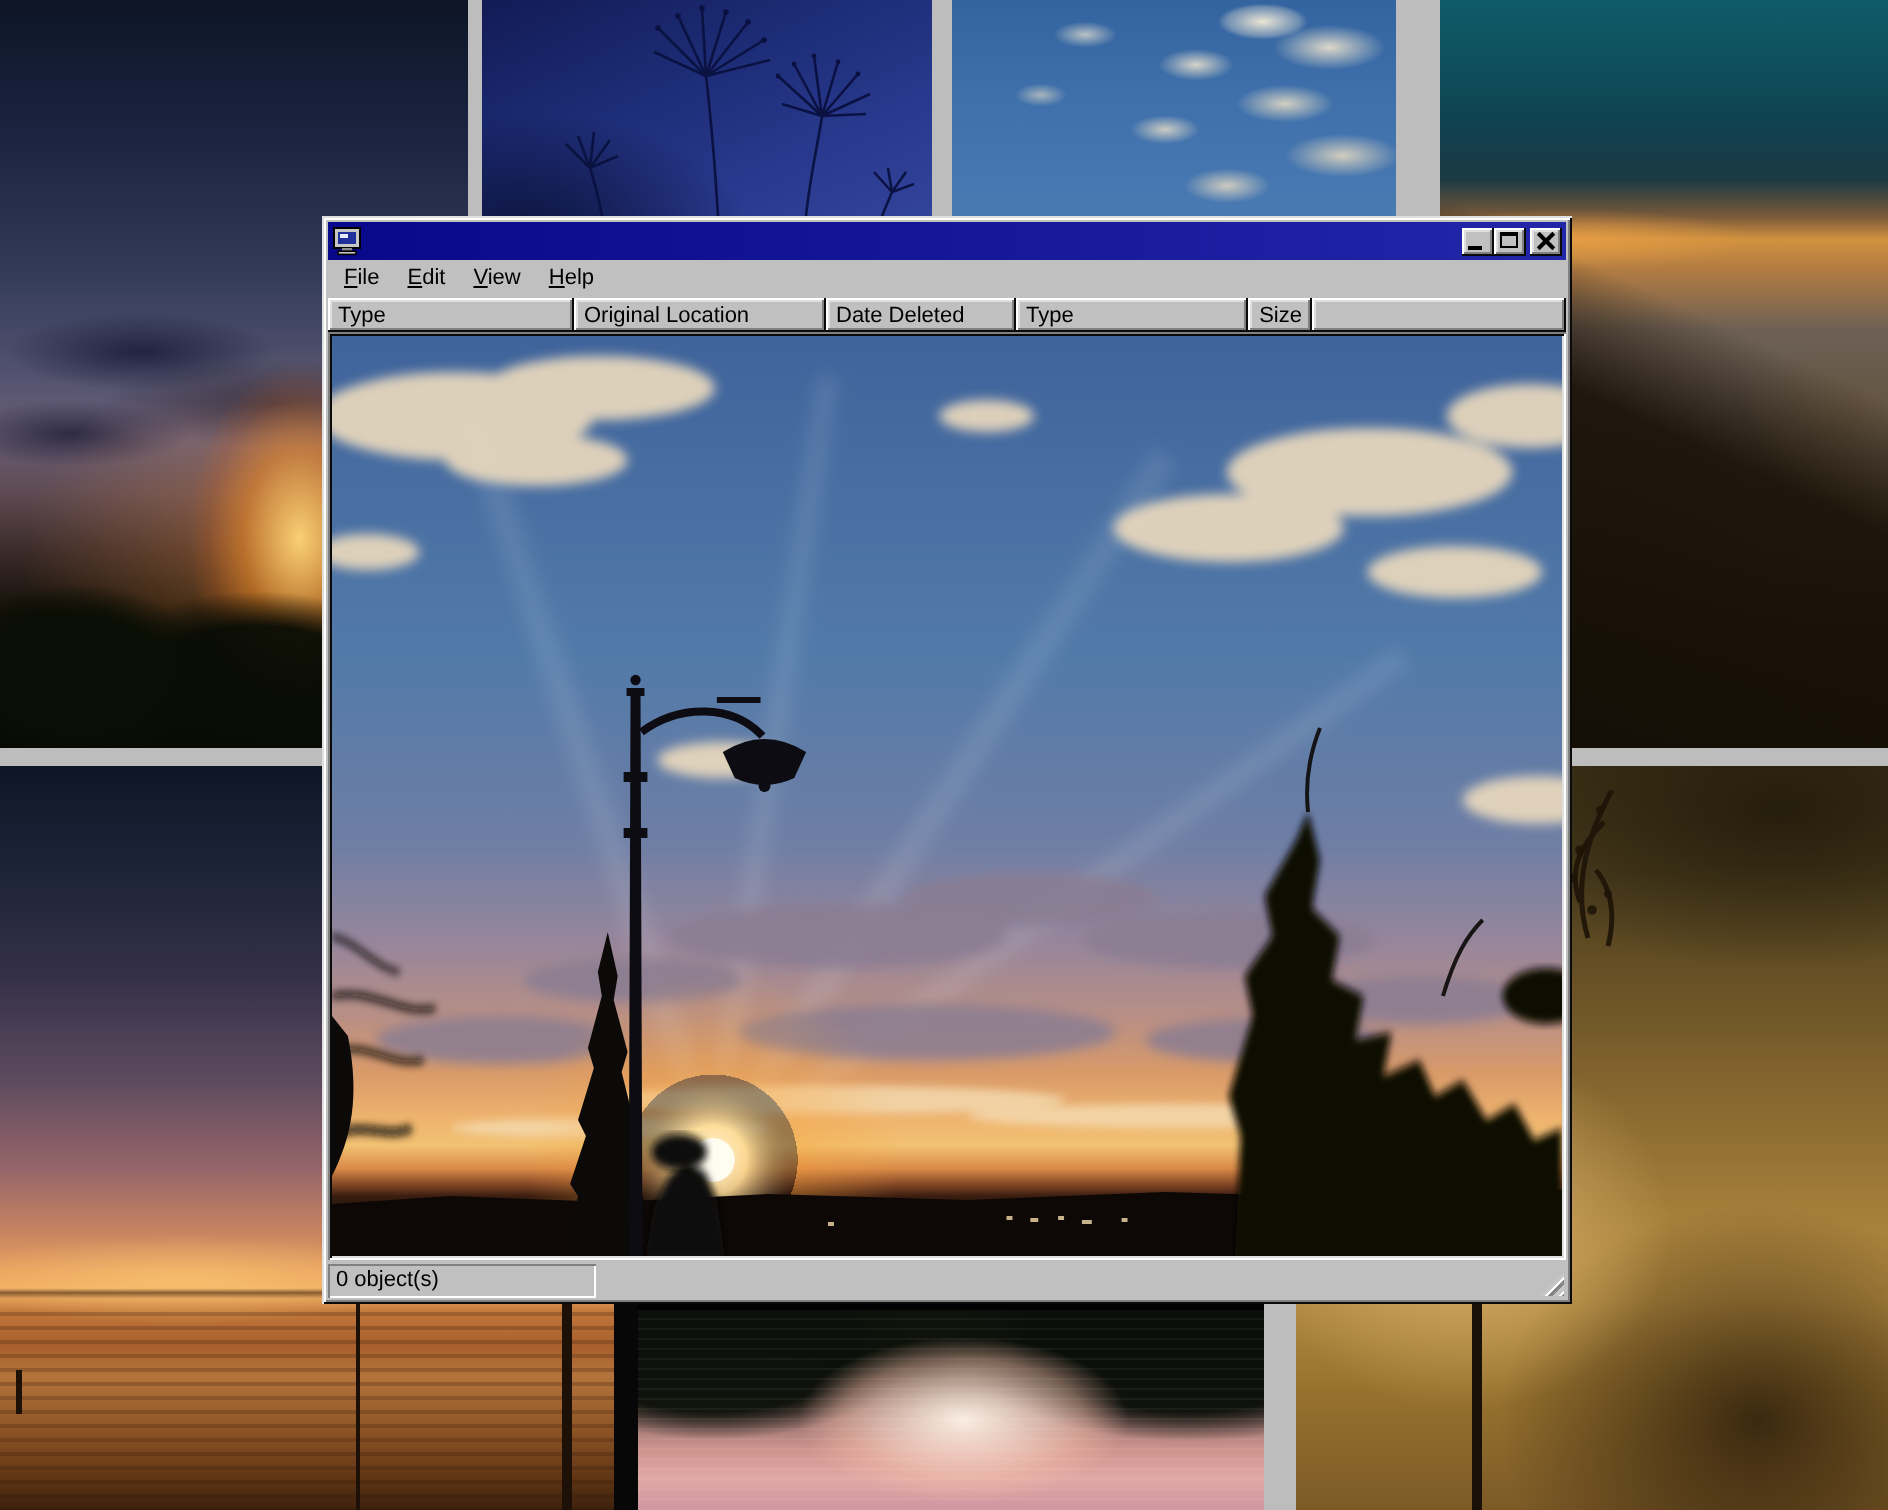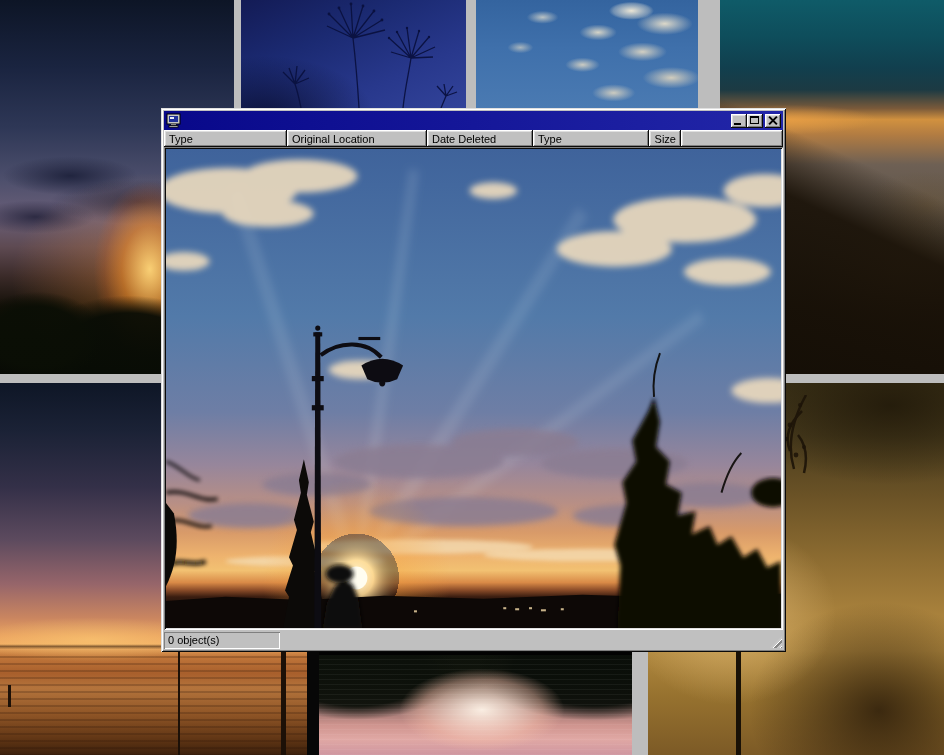--- a/index.html
+++ b/index.html
@@ -107,34 +107,34 @@
   .menubar { height:19px; flex:0 0 19px; display:flex; align-items:center;
     font-size:11px; color:#000; padding-left:1px; background:var(--chrome,#c0c0c0); }
   .menu-item { padding:2px 7px 3px; cursor:default; }
 
   .headerbar { height:17px; flex:0 0 17px; display:flex; background:var(--chrome,#c0c0c0); }
   .hcell { height:17px; font-size:11px; color:#000; padding:1px 5px 0 5px;
     display:flex; align-items:center; background:var(--chrome,#c0c0c0); cursor:default;
     box-shadow: inset -1px -1px 0 #0a0a0a, inset 1px 1px 0 #ffffff,
                 inset -2px -2px 0 #808080, inset 2px 2px 0 #dfdfdf;
     white-space:nowrap; overflow:hidden; }
-  .hc0{width:123px;} .hc1{width:140px;} .hc2{width:106px;} .hc3{width:116px;}
+  .hc0{width:123px;} .hc1{width:126px;} .hc2{width:95px;} .hc3{width:116px;}
   .hc4{width:32px; justify-content:flex-end;} .hc5{flex:1;}
 
   .client { flex:1; position:relative; background:#000;
     box-shadow: inset 1px 1px 0 #808080, inset -1px -1px 0 #ffffff,
                 inset 2px 2px 0 #0a0a0a, inset -2px -2px 0 #dfdfdf;
     padding:2px; }
   .client svg { display:block; width:100%; height:100%; }
 
   .statusbar { height:19px; flex:0 0 19px; display:flex; align-items:stretch;
     padding-top:2px; background:var(--chrome,#c0c0c0); position:relative; }
   .spanel { font-size:11px; color:#000; padding:1px 4px 0; line-height:15px;
     box-shadow: inset 1px 1px 0 #808080, inset -1px -1px 0 #ffffff; }
-  .sp1 { width:116px; margin-right:4px; }
+  .sp1 { width:134px; margin-right:4px; }
   .sp2 { flex:1; }
   .grip { position:absolute; right:1px; bottom:1px; width:12px; height:12px;
     clip-path:polygon(100% 0, 100% 100%, 0 100%);
     background:repeating-linear-gradient(135deg,#ffffff 0 1px,#868686 1px 3px,#c7c7c7 3px 5px);
     cursor:nwse-resize; }
 </style>
 </head>
 <body>
 
 <div id="desktop">
@@ -227,20 +227,26 @@
         </button>
       <button class="tb-btn">
           <span class="g-max"></span>
         </button>
       <button class="tb-btn close">
           <span class="g-x"></span>
         </button>
     </span>
   </div>
 
+  <div class="menubar">
+    <span class="menu-item"><u>F</u>ile</span>
+    <span class="menu-item"><u>E</u>dit</span>
+    <span class="menu-item"><u>V</u>iew</span>
+    <span class="menu-item"><u>H</u>elp</span>
+  </div>
 
   <div class="headerbar">
     <div class="hcell hc0">Type</div>
     <div class="hcell hc1">Original Location</div>
     <div class="hcell hc2">Date Deleted</div>
     <div class="hcell hc3">Type</div>
     <div class="hcell hc4">Size</div>
     <div class="hcell hc5"></div>
   </div>
 

